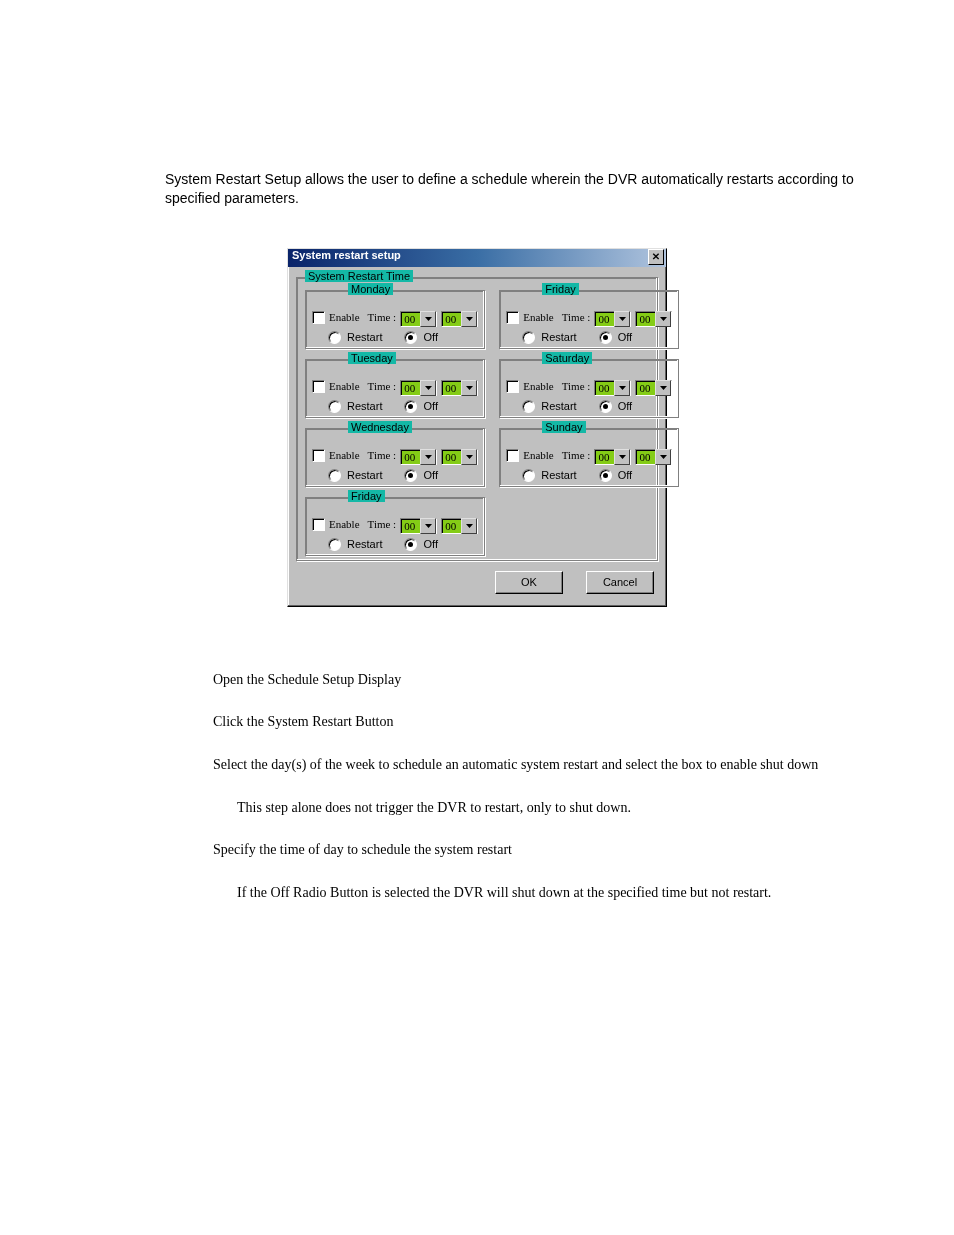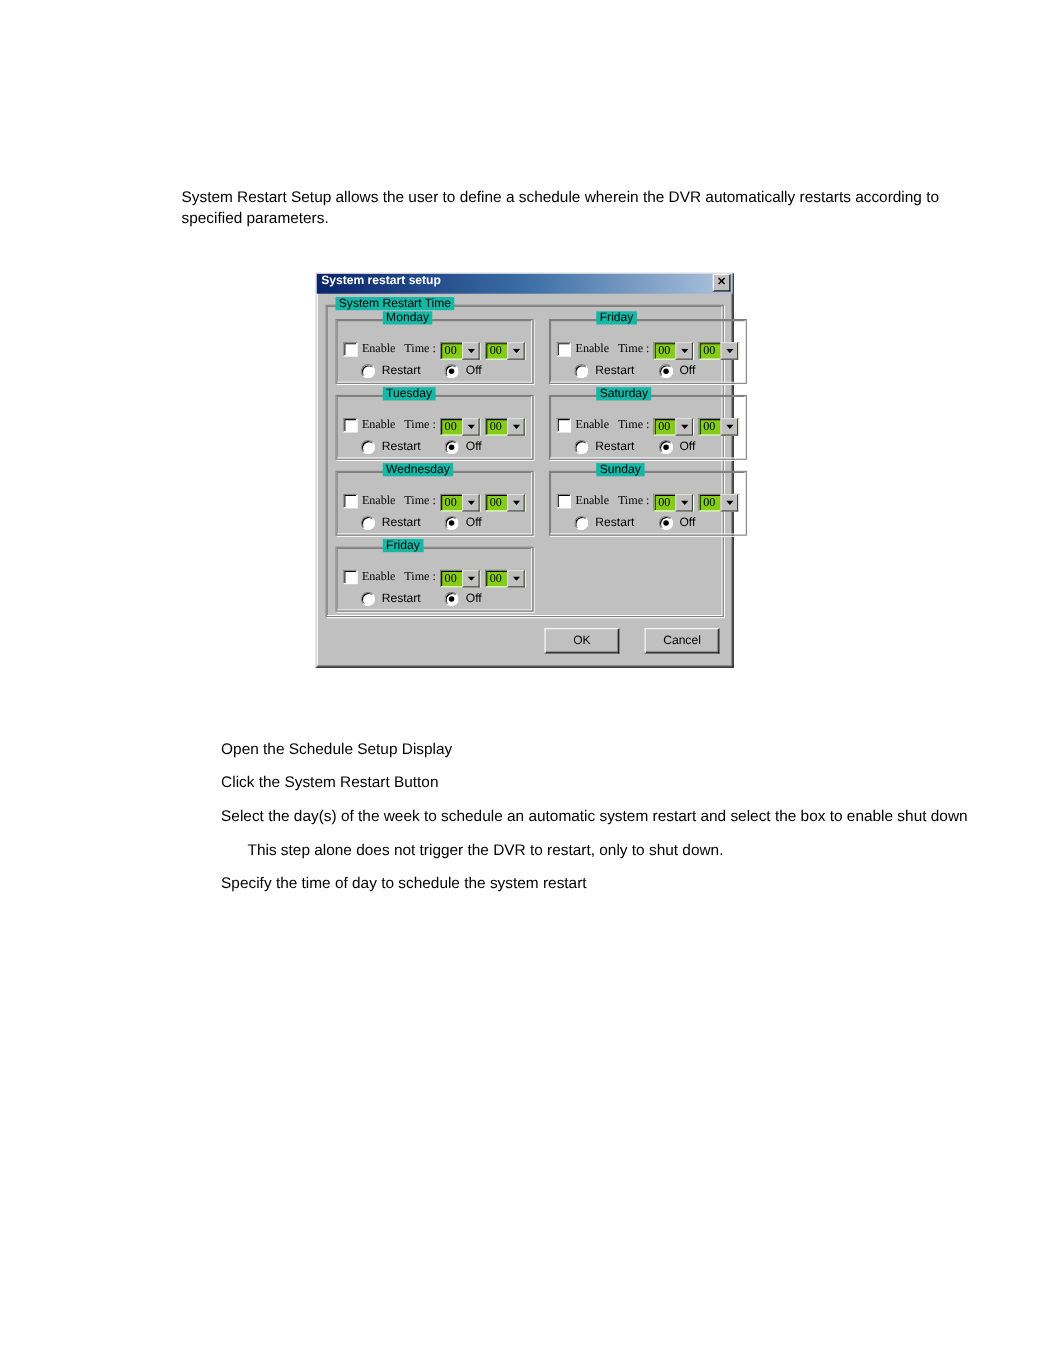--- a/index.html
+++ b/index.html
@@ -214,21 +214,21 @@
     display:flex;align-items:center;justify-content:center;
     cursor: pointer;
     margin-left: 13px;
   }
   
   .instructions {
     padding: 0 28px 0 160px;
     font-size: 14px;
     line-height: 1.9;
   }
-  .instructions .step { margin: 4px; }
+  .instructions .step { margin: 16px; font-family: Liberation Serif, serif; }
   .instructions .sub {
     padding-left: 24px;
   }
   .left-col-only { grid-column: 1; }
 </style>
 </head>
 <body>
 
 <div class="page">
 
@@ -490,15 +490,16 @@
       </div>
     </div>
   </div>
 
   <div class="instructions">
     <p class="step">Open the Schedule Setup Display</p>
     <p class="step">Click the System Restart Button</p>
     <p class="step">Select the day(s) of the week to schedule an automatic system restart and select the box to enable shut down</p>
     <p class="step sub">This step alone does not trigger the DVR to restart, only to shut down.</p>
     <p class="step">Specify the time of day to schedule the system restart</p>
+    <p class="step sub">If the Off Radio Button is selected the DVR will shut down at the specified time but not restart.</p>
   </div>
 
 </div>
 
 </body></html>

